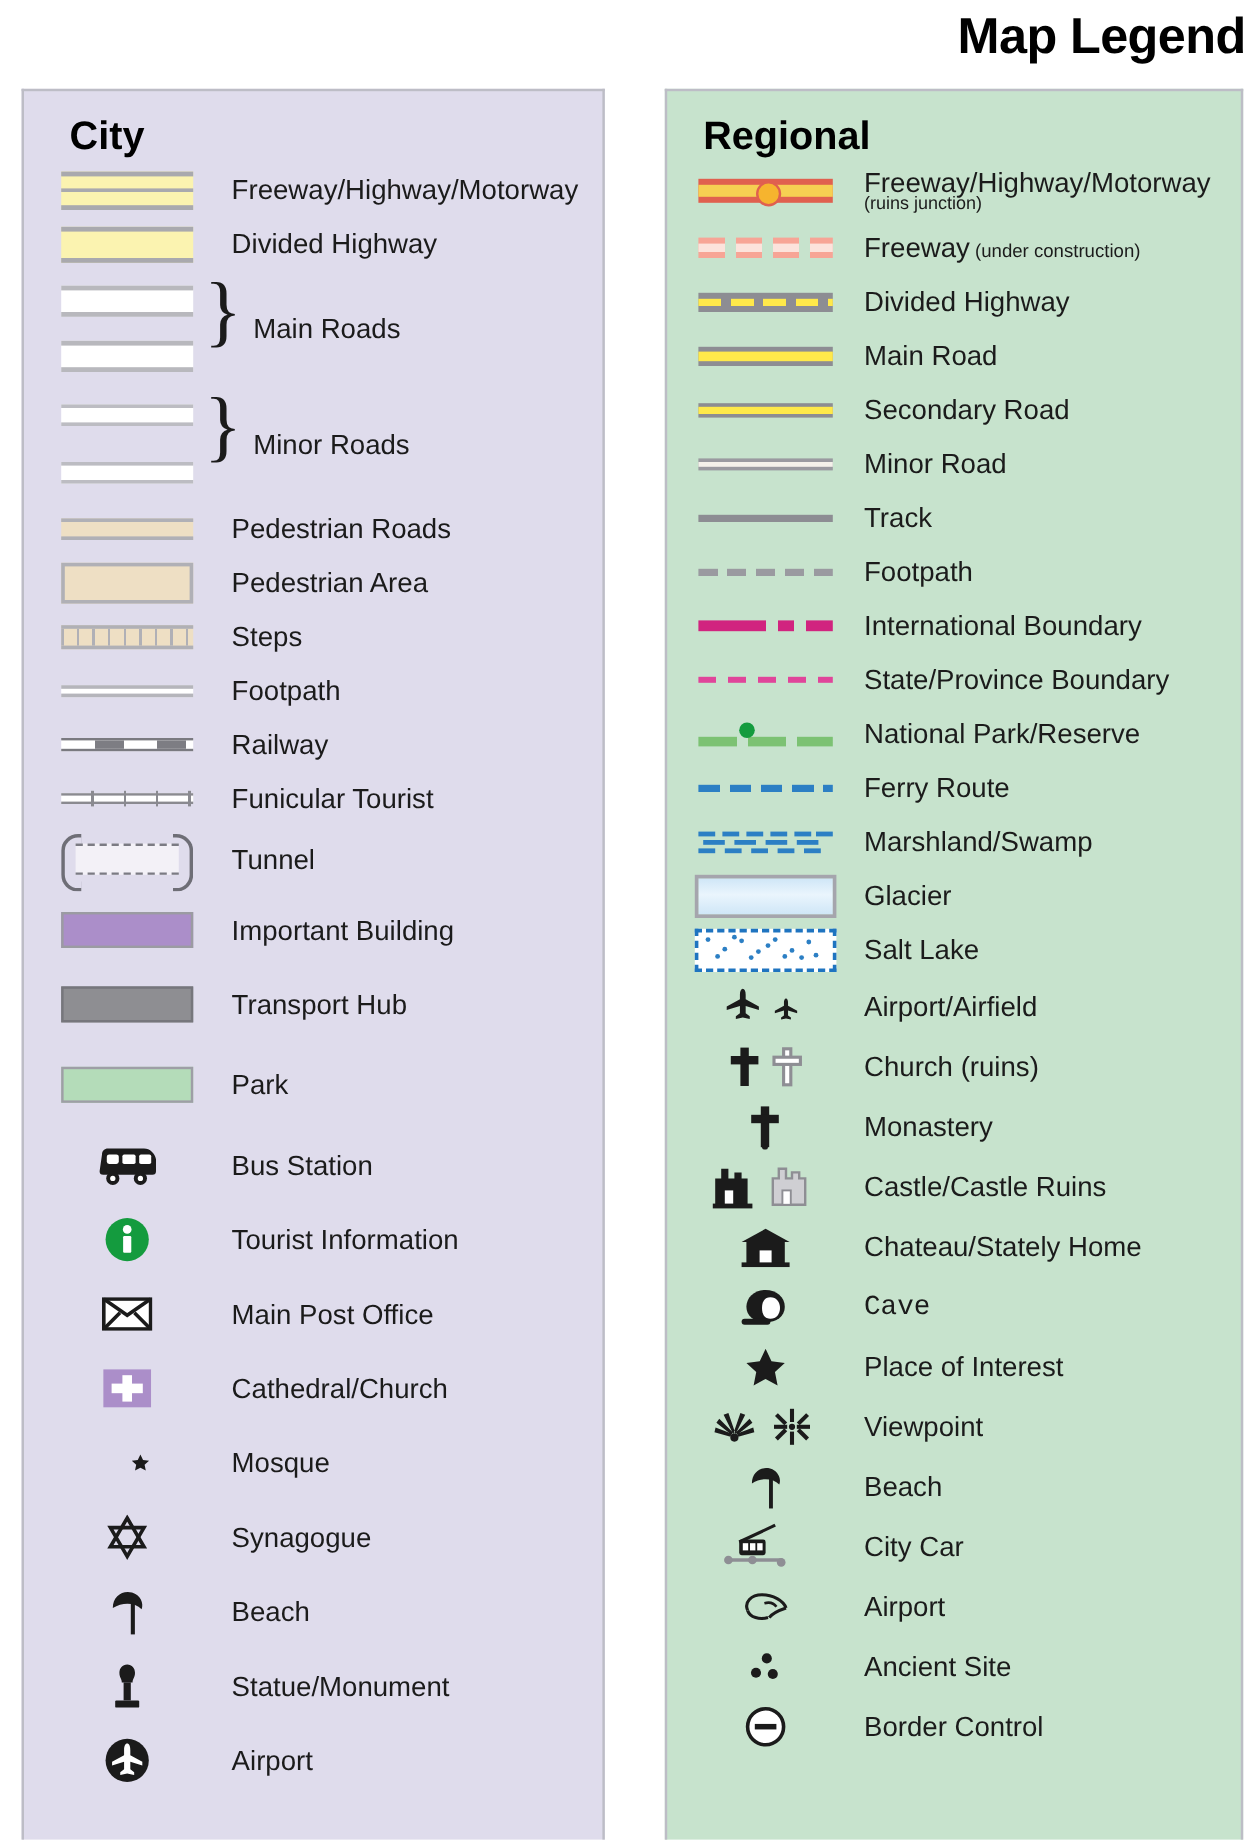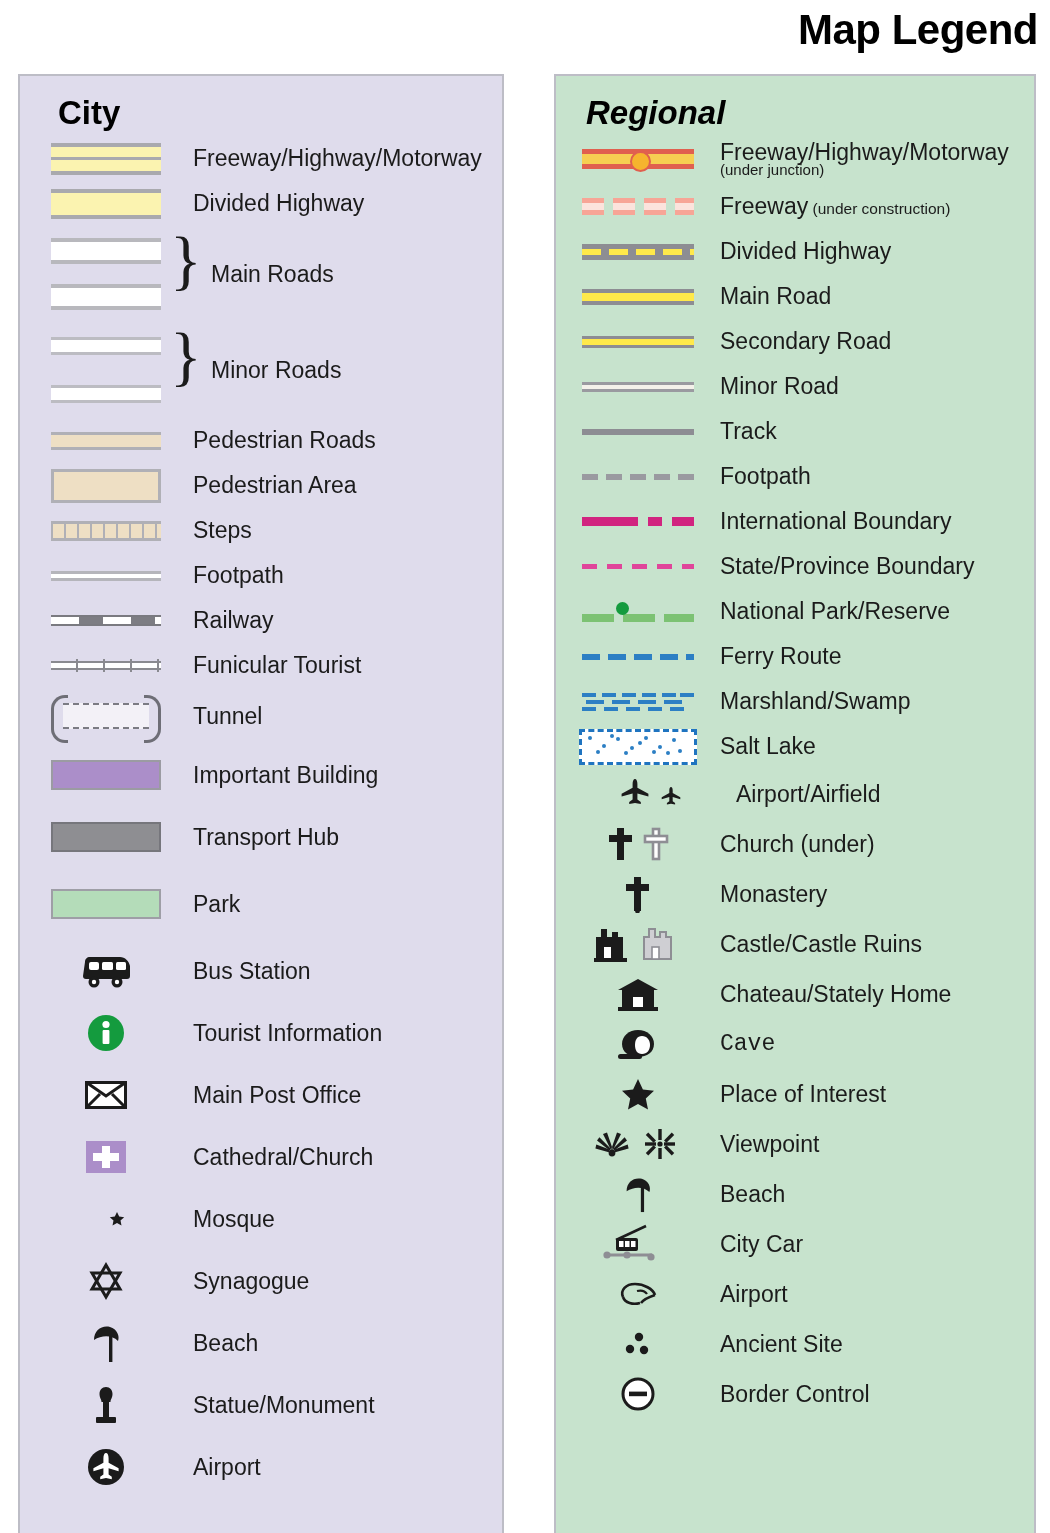--- a/index.html
+++ b/index.html
@@ -17,21 +17,21 @@
   }
 
   .panel{position:absolute;border:2px solid #bdbdc6;box-sizing:border-box;}
   .panel-city{left:18px;top:74px;width:486px;height:1459px;background:#dfdcec;border-bottom:none;}
   .panel-regional{left:554px;top:74px;width:482px;height:1459px;background:#c7e3cd;border-bottom:none;}
 
   .panel-heading{
     position:absolute;font-size:33px;font-weight:bold;color:#000;
   }
   .panel-city .panel-heading{left:38px;top:18px;}
-  .panel-regional .panel-heading{left:30px;top:18px;font-style:italic;}
+  .panel-regional .panel-heading{left:30px;top:18px;}
 
   .rows{position:absolute;left:0;right:0;}
   .panel-city .rows{top:60px;}
   .panel-regional .rows{top:58px;}
 
   .row{position:relative;display:flex;align-items:center;}
   .sym{flex:0 0 auto;display:flex;align-items:center;justify-content:center;}
   .label{font-size:23px;color:#1b1b1b;line-height:1.05;}
   .label .sub{font-size:15.5px;}
   .label .sub-block{display:block;font-size:15px;margin-top:-2px;}
@@ -340,21 +340,21 @@
 
       <div class="row" style="height:50px;">
         <div class="sym">
           <div class="rl rl-freeway">
               <div class="core"></div>
               <div class="junction"></div>
             </div>
         </div>
         <div class="label">
           <span>Freeway/Highway/Motorway</span>
-          <span class="sub-block">(under junction)</span>
+          <span class="sub-block">(ruins junction)</span>
         </div>
       </div>
 
       <div class="row">
         <div class="sym">
           <div class="rl rl-fwy-uc">
               <div class="core"></div>
             </div>
         </div>
         <div class="label">
@@ -459,20 +459,26 @@
             <span style="left:0;top:18px;width:14px;"></span>
             <span style="left:22px;top:18px;width:14px;"></span>
             <span style="left:44px;top:18px;width:14px;"></span>
             <span style="left:66px;top:18px;width:14px;"></span>
             <span style="left:88px;top:18px;width:14px;"></span>
           </div>
         </div>
         <div class="label">Marshland/Swamp</div>
       </div>
 
+      <div class="row">
+        <div class="sym">
+            <div class="rl rl-glacier"></div>
+          </div>
+        <div class="label">Glacier</div>
+      </div>
 
       <div class="row">
         <div class="sym">
           <div class="rl rl-salt">
             <i style="left:6px;top:4px"></i>
               <i style="left:20px;top:12px"></i>
               <i style="left:34px;top:5px"></i>
             <i style="left:48px;top:14px"></i>
               <i style="left:62px;top:4px"></i>
               <i style="left:76px;top:13px"></i>
@@ -482,40 +488,40 @@
             <i style="left:70px;top:18px"></i>
               <i style="left:96px;top:17px"></i>
               <i style="left:28px;top:2px"></i>
             <i style="left:56px;top:9px"></i>
               <i style="left:84px;top:19px"></i>
           </div>
         </div>
         <div class="label">Salt Lake</div>
       </div>
 
-      <div class="row" style="height:50px;margin-left:16px;">
+      <div class="row" style="height:50px;">
         <div class="sym">
           <svg class="icon" width="90" height="34" viewBox="0 0 90 34">
             <path d="M26 2c1.5 0 2.4 2 2.4 5v3.8l11 6v2.8l-11-3.2v6l3.4 2.5v2.2L26 26l-5.8 1.1v-2.2l3.4-2.5v-6l-11 3.2v-2.8l11-6V7c0-3 .9-5 2.4-5z" fill="#1b1b1b"></path>
             <path d="M62 10c1.1 0 1.7 1.4 1.7 3.5v2.6l7.6 4.2v2l-7.6-2.2v4.2l2.4 1.7v1.6L62 26.8l-4.1.8v-1.6l2.4-1.7v-4.2l-7.6 2.2v-2l7.6-4.2v-2.6c0-2.1.6-3.5 1.7-3.5z" fill="#1b1b1b"></path>
           </svg>
         </div>
         <div class="label">Airport/Airfield</div>
       </div>
 
       <div class="row" style="height:50px;">
         <div class="sym">
           <svg class="icon" width="86" height="36" viewBox="0 0 86 36">
             <rect x="22" y="2" width="7" height="32" fill="#1b1b1b"></rect>
             <rect x="14" y="9" width="23" height="7" fill="#1b1b1b"></rect>
             <rect x="58" y="3" width="6" height="30" fill="#fff" stroke="#8e8e94" stroke-width="2.6"></rect>
             <rect x="50" y="10" width="22" height="6" fill="#fff" stroke="#8e8e94" stroke-width="2.6"></rect>
           </svg>
         </div>
-        <div class="label">Church (under)</div>
+        <div class="label">Church (ruins)</div>
       </div>
 
       <div class="row" style="height:50px;">
         <div class="sym">
           <svg class="icon" width="34" height="38" viewBox="0 0 34 38">
             <rect x="13" y="2" width="7" height="34" fill="#1b1b1b"></rect>
             <rect x="5" y="9" width="23" height="7" fill="#1b1b1b"></rect>
             <circle cx="16.5" cy="36" r="2.4" fill="#1b1b1b"></circle>
           </svg>
         </div>

